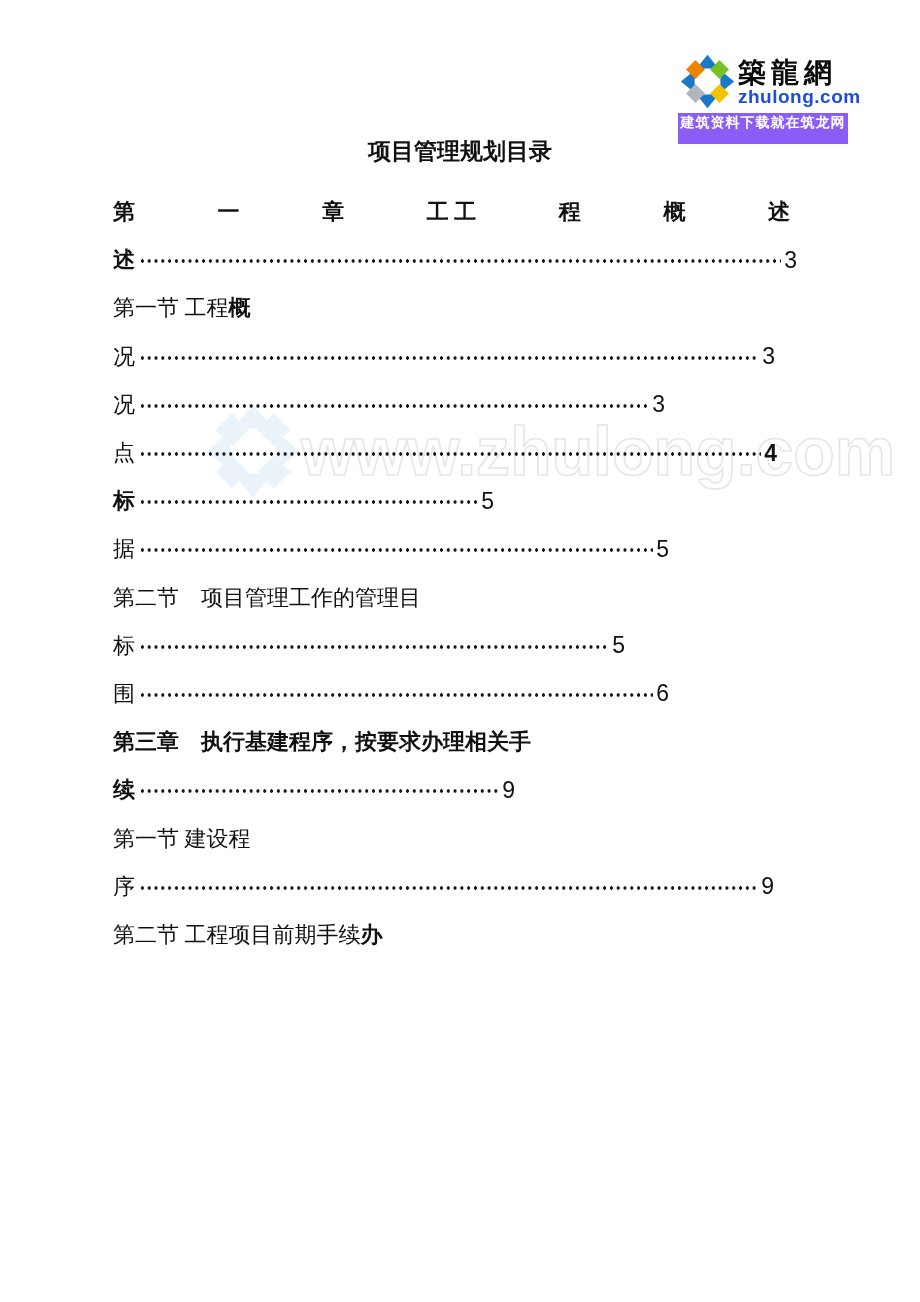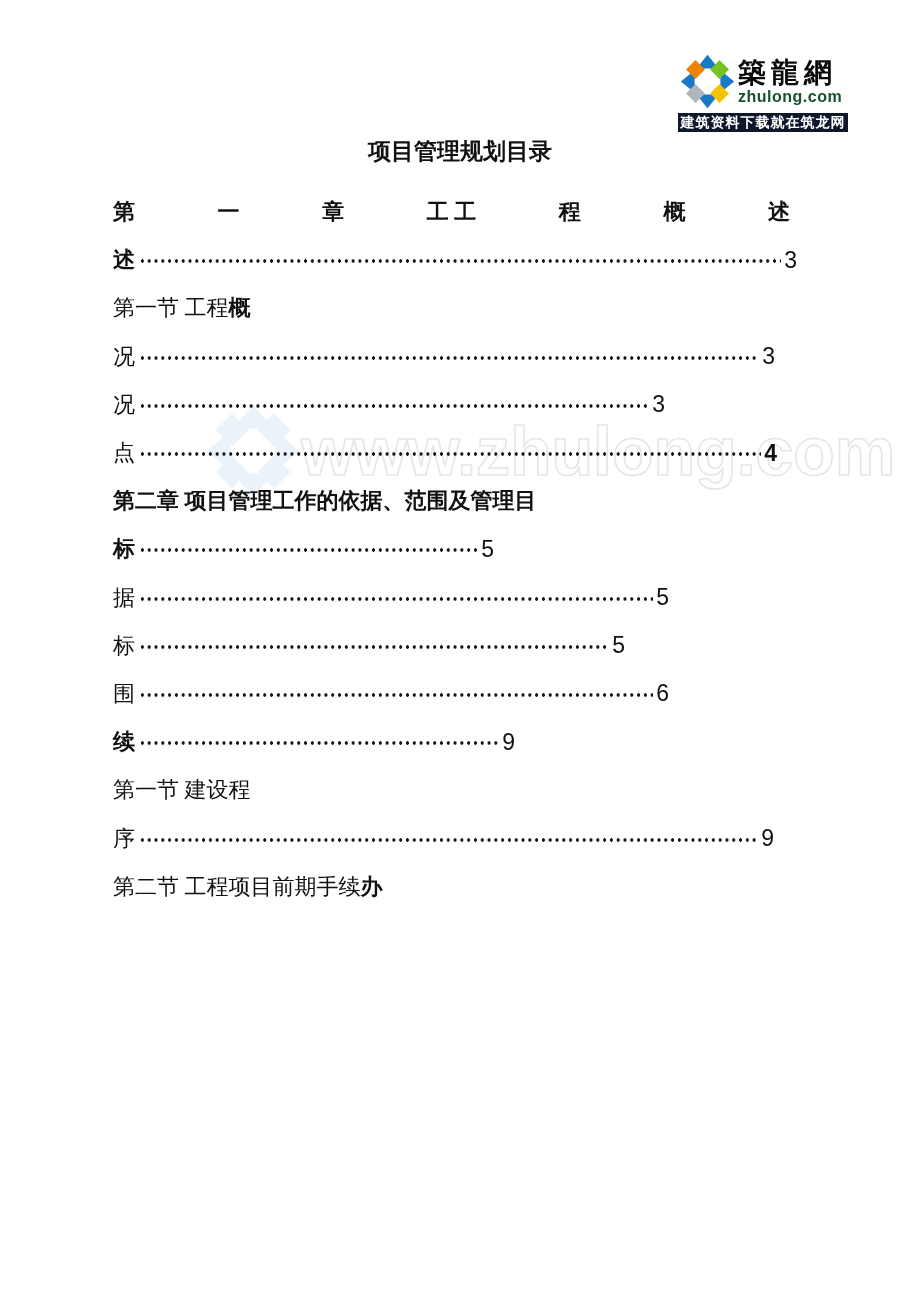--- a/index.html
+++ b/index.html
@@ -11,24 +11,24 @@
     overflow:hidden;
     font-family:"Liberation Serif","DejaVu Serif",serif;
     color:#111;
   }
   
   .logo{position:absolute;left:678px;top:50px;width:170px;z-index:2;}
   .logo-top{display:flex;align-items:center;background:#ffffff;height:62px;padding:0 2px;}
   .logo-icon{width:55px;height:55px;flex:0 0 auto;margin-right:3px;}
   .logo-texts{display:flex;flex-direction:column;justify-content:center;}
   .logo-name{font-weight:bold;font-size:28px;line-height:30px;letter-spacing:5px;color:#0a0a0a;white-space:nowrap;}
-  .logo-domain{font-family:"Liberation Sans","DejaVu Sans",sans-serif;font-weight:bold;font-size:16px;line-height:17px;color:#14532d;letter-spacing:0.5px;}
+  .logo-domain{font-family:"Liberation Sans","DejaVu Sans",sans-serif;font-weight:bold;font-size:19px;line-height:17px;color:#1d4ed8;letter-spacing:0.5px;}
   .logo-bar{
-    margin-top:1px;height:19px;line-height:19px;
-    background:#0f172a;color:#ffffff;text-align:center;
+    margin-top:1px;height:31px;line-height:19px;
+    background:#8b5cf6;color:#ffffff;text-align:center;
     font-size:14px;font-weight:bold;letter-spacing:1px;white-space:nowrap;
   }
   
   .watermark{position:absolute;left:205px;top:403px;display:flex;align-items:center;z-index:0;pointer-events:none;}
   .wm-icon{width:96px;height:96px;opacity:0.55;}
   .wm-text{
     font-family:"Liberation Sans","DejaVu Sans",sans-serif;
     font-weight:bold;font-size:68px;line-height:96px;
     color:rgba(255,255,255,0.82);
     -webkit-text-stroke:1.6px #e6e6e6;
@@ -130,51 +130,54 @@
       <span class="pg">3</span>
     </div>
 
 
     <div class="line" style="width:664px">
       <span class="txt">点</span>
       <span class="dots"></span>
       <span class="pg pb">4</span>
     </div>
 
-    <div class="line b">
-      <span class="txt">第二章 项目管理工作的依据、范围及管理目</span>
-    </div>
 
     <div class="line b" style="width:381px">
       <span class="txt">标</span>
       <span class="dots"></span>
       <span class="pg">5</span>
     </div>
 
 
     <div class="line" style="width:556px">
       <span class="txt">据</span>
       <span class="dots"></span>
       <span class="pg">5</span>
     </div>
 
+    <div class="line">
+      <span class="txt">第二节　项目管理工作的管理目</span>
+    </div>
 
     <div class="line" style="width:512px">
       <span class="txt">标</span>
       <span class="dots"></span>
       <span class="pg">5</span>
     </div>
 
 
     <div class="line" style="width:556px">
       <span class="txt">围</span>
       <span class="dots"></span>
       <span class="pg">6</span>
     </div>
 
+    <div class="line b">
+      <span class="txt">第三章　执行基建程序，按要求办理相关手</span>
+    </div>
 
     <div class="line b" style="width:402px">
       <span class="txt">续</span>
       <span class="dots"></span>
       <span class="pg">9</span>
     </div>
 
     <div class="line">
       <span class="txt">第一节 建设程</span>
     </div>

